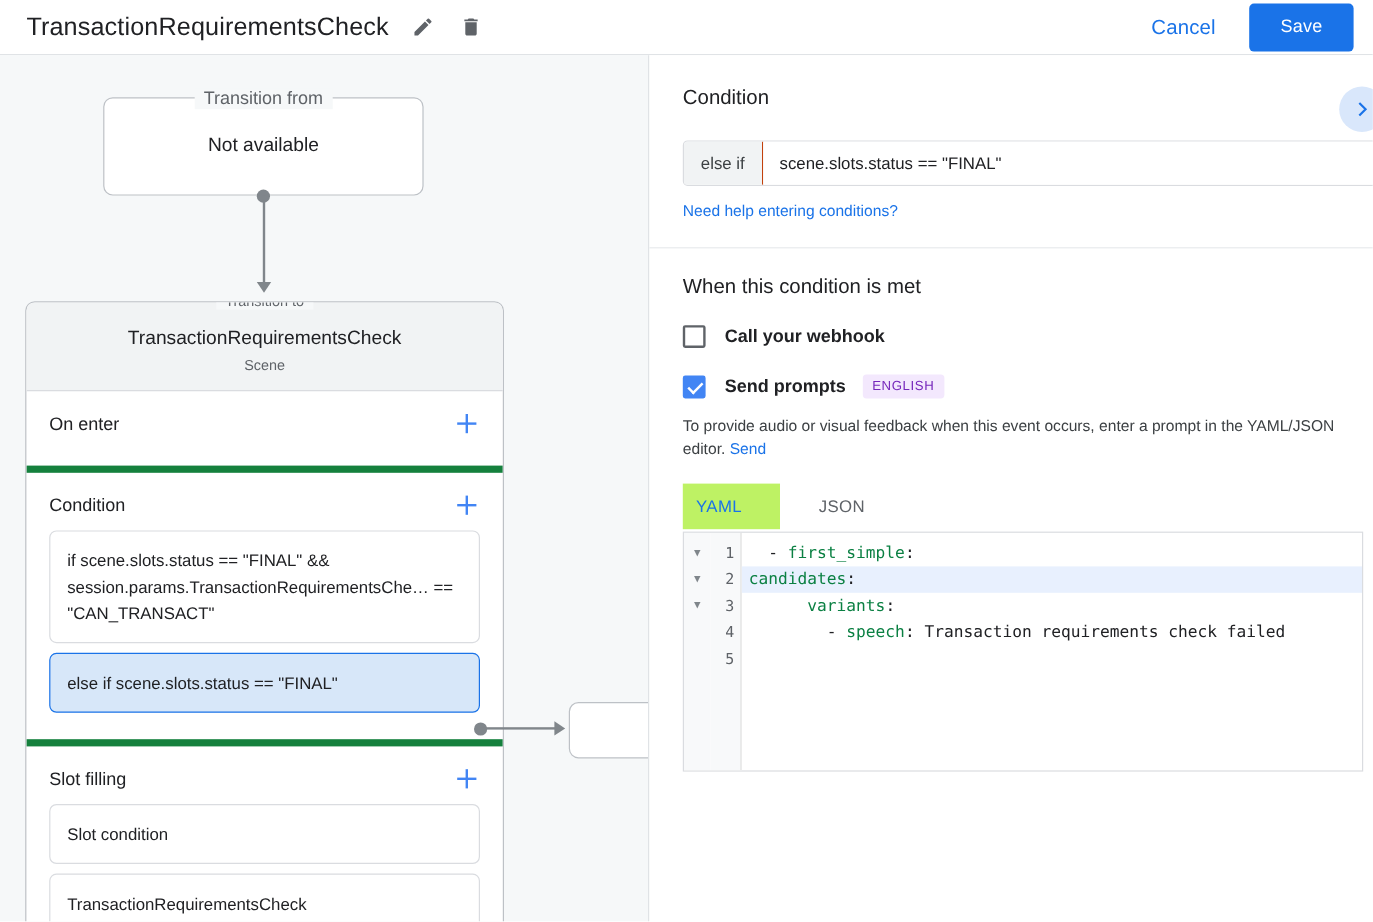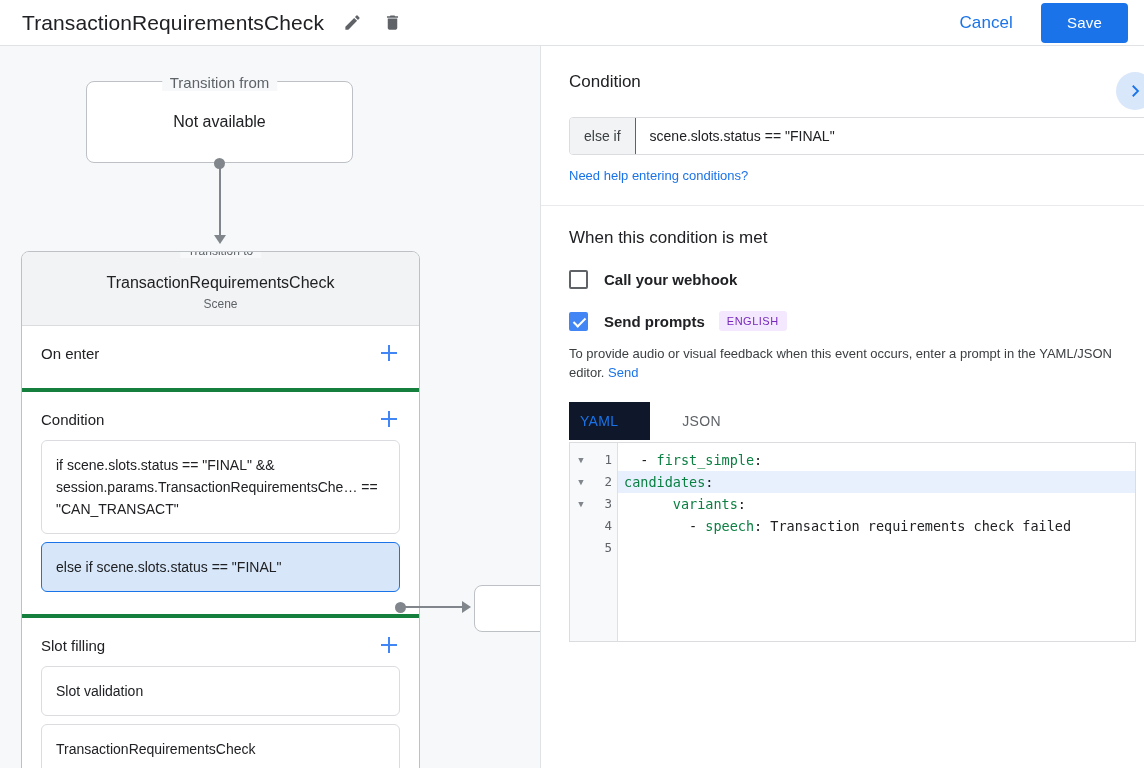--- a/index.html
+++ b/index.html
@@ -98,21 +98,21 @@
     background: #f6f8f9; padding: 0 8px; font-size: 12px; color: #5f6368;
     z-index: 3; white-space: nowrap;
   }
   .card-head {
     background: #f1f3f4; padding: 22px 12px 14px; text-align: center;
     border-bottom: 1px solid #dadce0;
   }
   .card-head .name { font-size: 16px; color: #202124; }
   .card-head .sub { font-size: 12px; color: #5f6368; margin-top: 5px; }
 
-  .section { border-bottom: 4px solid #15803d; padding: 0 0 14px; }
+  .section { border-bottom: 6px solid #15803d; padding: 0 0 14px; }
   .section:last-child { border-bottom: none; }
   .section-head {
     display: flex; align-items: center; justify-content: space-between;
     padding: 16px 19px 10px 19px;
   }
   .section-head .sh-title { font-size: 15px; color: #202124; }
   .plus-btn {
     width: 22px; height: 22px; position: relative; cursor: pointer; flex: none;
   }
   .plus-btn::before, .plus-btn::after {
@@ -186,21 +186,21 @@
     margin-top: 13px; font-size: 13px; color: #3c4043; line-height: 19px;
     max-width: 560px;
   }
 
   
   .tabs { display: flex; margin-top: 20px; }
   .tab {
     padding: 11px 32px; font-size: 14px; color: #5f6368; cursor: pointer;
     letter-spacing: .3px;
   }
-  .tab.active { background: #0f172a; color: #1a73e8; padding-left: 11px; }
+  .tab.active { background: #bef264; color: #1a73e8; padding-left: 11px; }
 
   
   .editor {
     margin-top: 2px; width: 567px; height: 200px;
     border: 1px solid #dadce0; border-top: 1px solid #dadce0;
     display: flex; overflow: hidden; background: #fff;
     font-family: "DejaVu Sans Mono", monospace;
   }
   .fold-col {
     width: 22px; background: #f8f9fa; border-right: none;
@@ -295,21 +295,21 @@
         </div>
         <div class="item-box tall">if scene.slots.status == "FINAL" &amp;&amp; session.params.TransactionRequirementsChe… == "CAN_TRANSACT"</div>
         <div class="item-box selected">else if scene.slots.status == "FINAL"</div>
       </div>
 
       <div class="section">
         <div class="section-head">
           <span class="sh-title">Slot filling</span>
           <span class="plus-btn"></span>
         </div>
-        <div class="item-box">Slot validation</div>
+        <div class="item-box">Slot condition</div>
         <div class="item-box">TransactionRequirementsCheck</div>
       </div>
     </div>
 
     <div class="conn-dot" style="left:395px; top:556px;"></div>
     <div class="conn-line" style="left:400px; top:560px; width:68px; height:2px;"></div>
     <div class="conn-arrow-right" style="left:462px; top:555px;"></div>
     <div id="empty-card"></div>
   </div>
 

